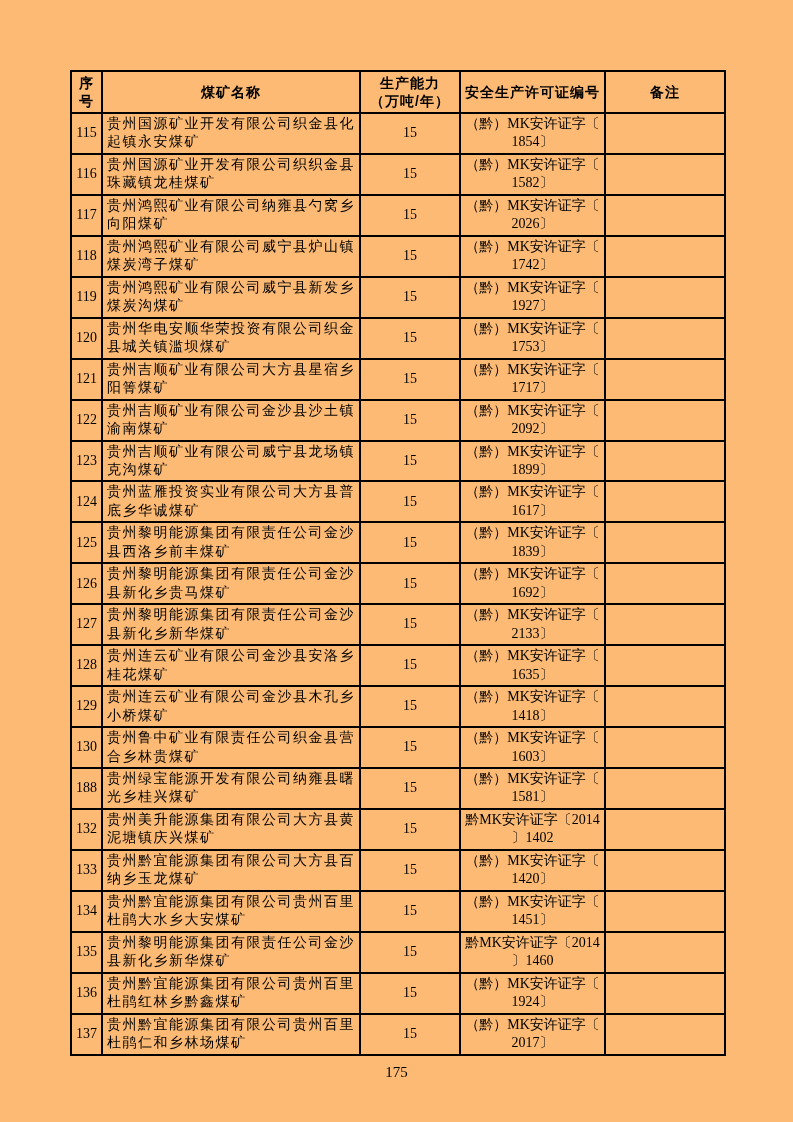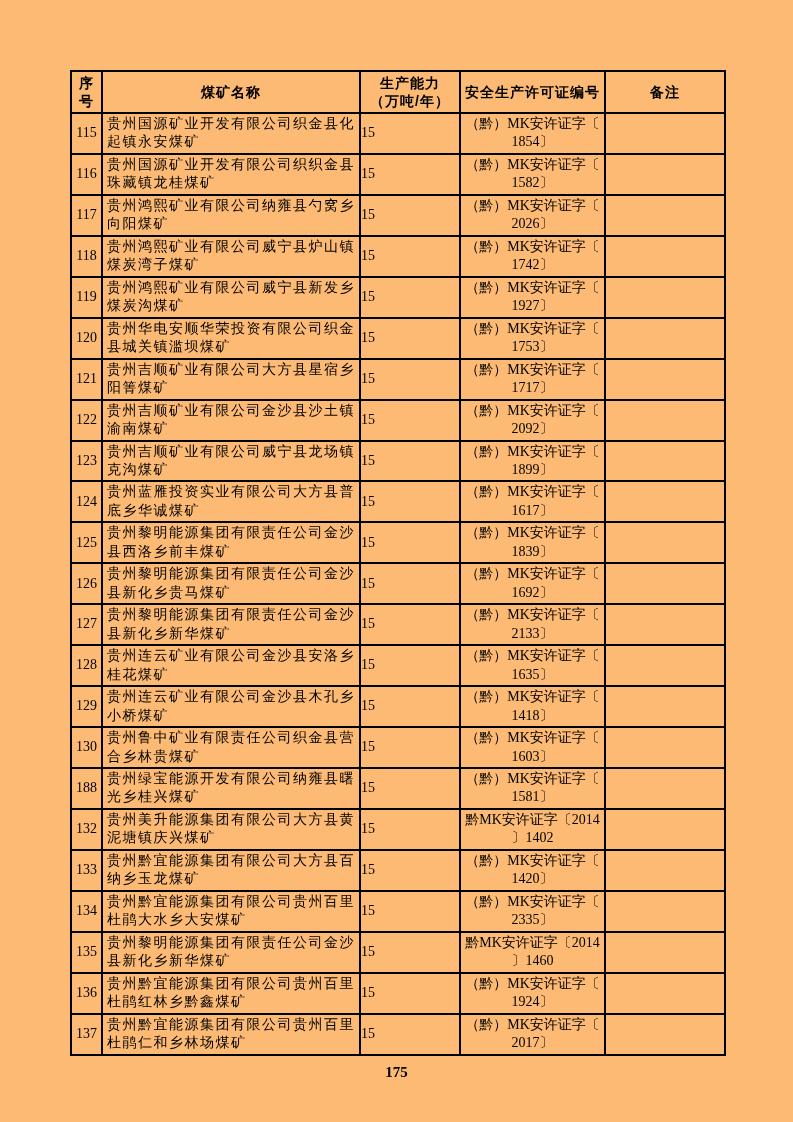--- a/index.html
+++ b/index.html
@@ -47,40 +47,39 @@
   .cell-no {
     text-align: center;
     padding: 1px 0;
   }
   .cell-name {
     text-align: left;
     letter-spacing: 1.5px;
     padding: 1px 2px 1px 4px;
   }
   .cell-capacity {
-    text-align: left;
+    text-align: center;
     padding: 1px 0;
   }
   .cell-license {
     text-align: center;
     padding: 1px 2px;
     word-break: break-all;
     line-break: anywhere;
   }
   .cell-remark {
     padding: 1px 2px;
   }
   .page-number {
     position: absolute;
     top: 1064px;
     left: 0;
     width: 100%;
     text-align: center;
     font-size: 15px;
-    font-weight: bold;
   }
 </style>
 </head>
 <body>
 
 <div class="page">
 
   <table class="mine-table">
     <colgroup>
       <col style="width:31px">
@@ -232,21 +231,21 @@
           <td class="cell-no">133</td>
           <td class="cell-name">贵州黔宜能源集团有限公司大方县百纳乡玉龙煤矿</td>
           <td class="cell-capacity">15</td>
           <td class="cell-license">（黔）MK安许证字〔1420〕</td>
           <td class="cell-remark"></td>
         </tr>
         <tr>
           <td class="cell-no">134</td>
           <td class="cell-name">贵州黔宜能源集团有限公司贵州百里杜鹃大水乡大安煤矿</td>
           <td class="cell-capacity">15</td>
-          <td class="cell-license">（黔）MK安许证字〔2335〕</td>
+          <td class="cell-license">（黔）MK安许证字〔1451〕</td>
           <td class="cell-remark"></td>
         </tr>
         <tr>
           <td class="cell-no">135</td>
           <td class="cell-name">贵州黎明能源集团有限责任公司金沙县新化乡新华煤矿</td>
           <td class="cell-capacity">15</td>
           <td class="cell-license">黔MK安许证字〔2014〕1460</td>
           <td class="cell-remark"></td>
         </tr>
         <tr>

